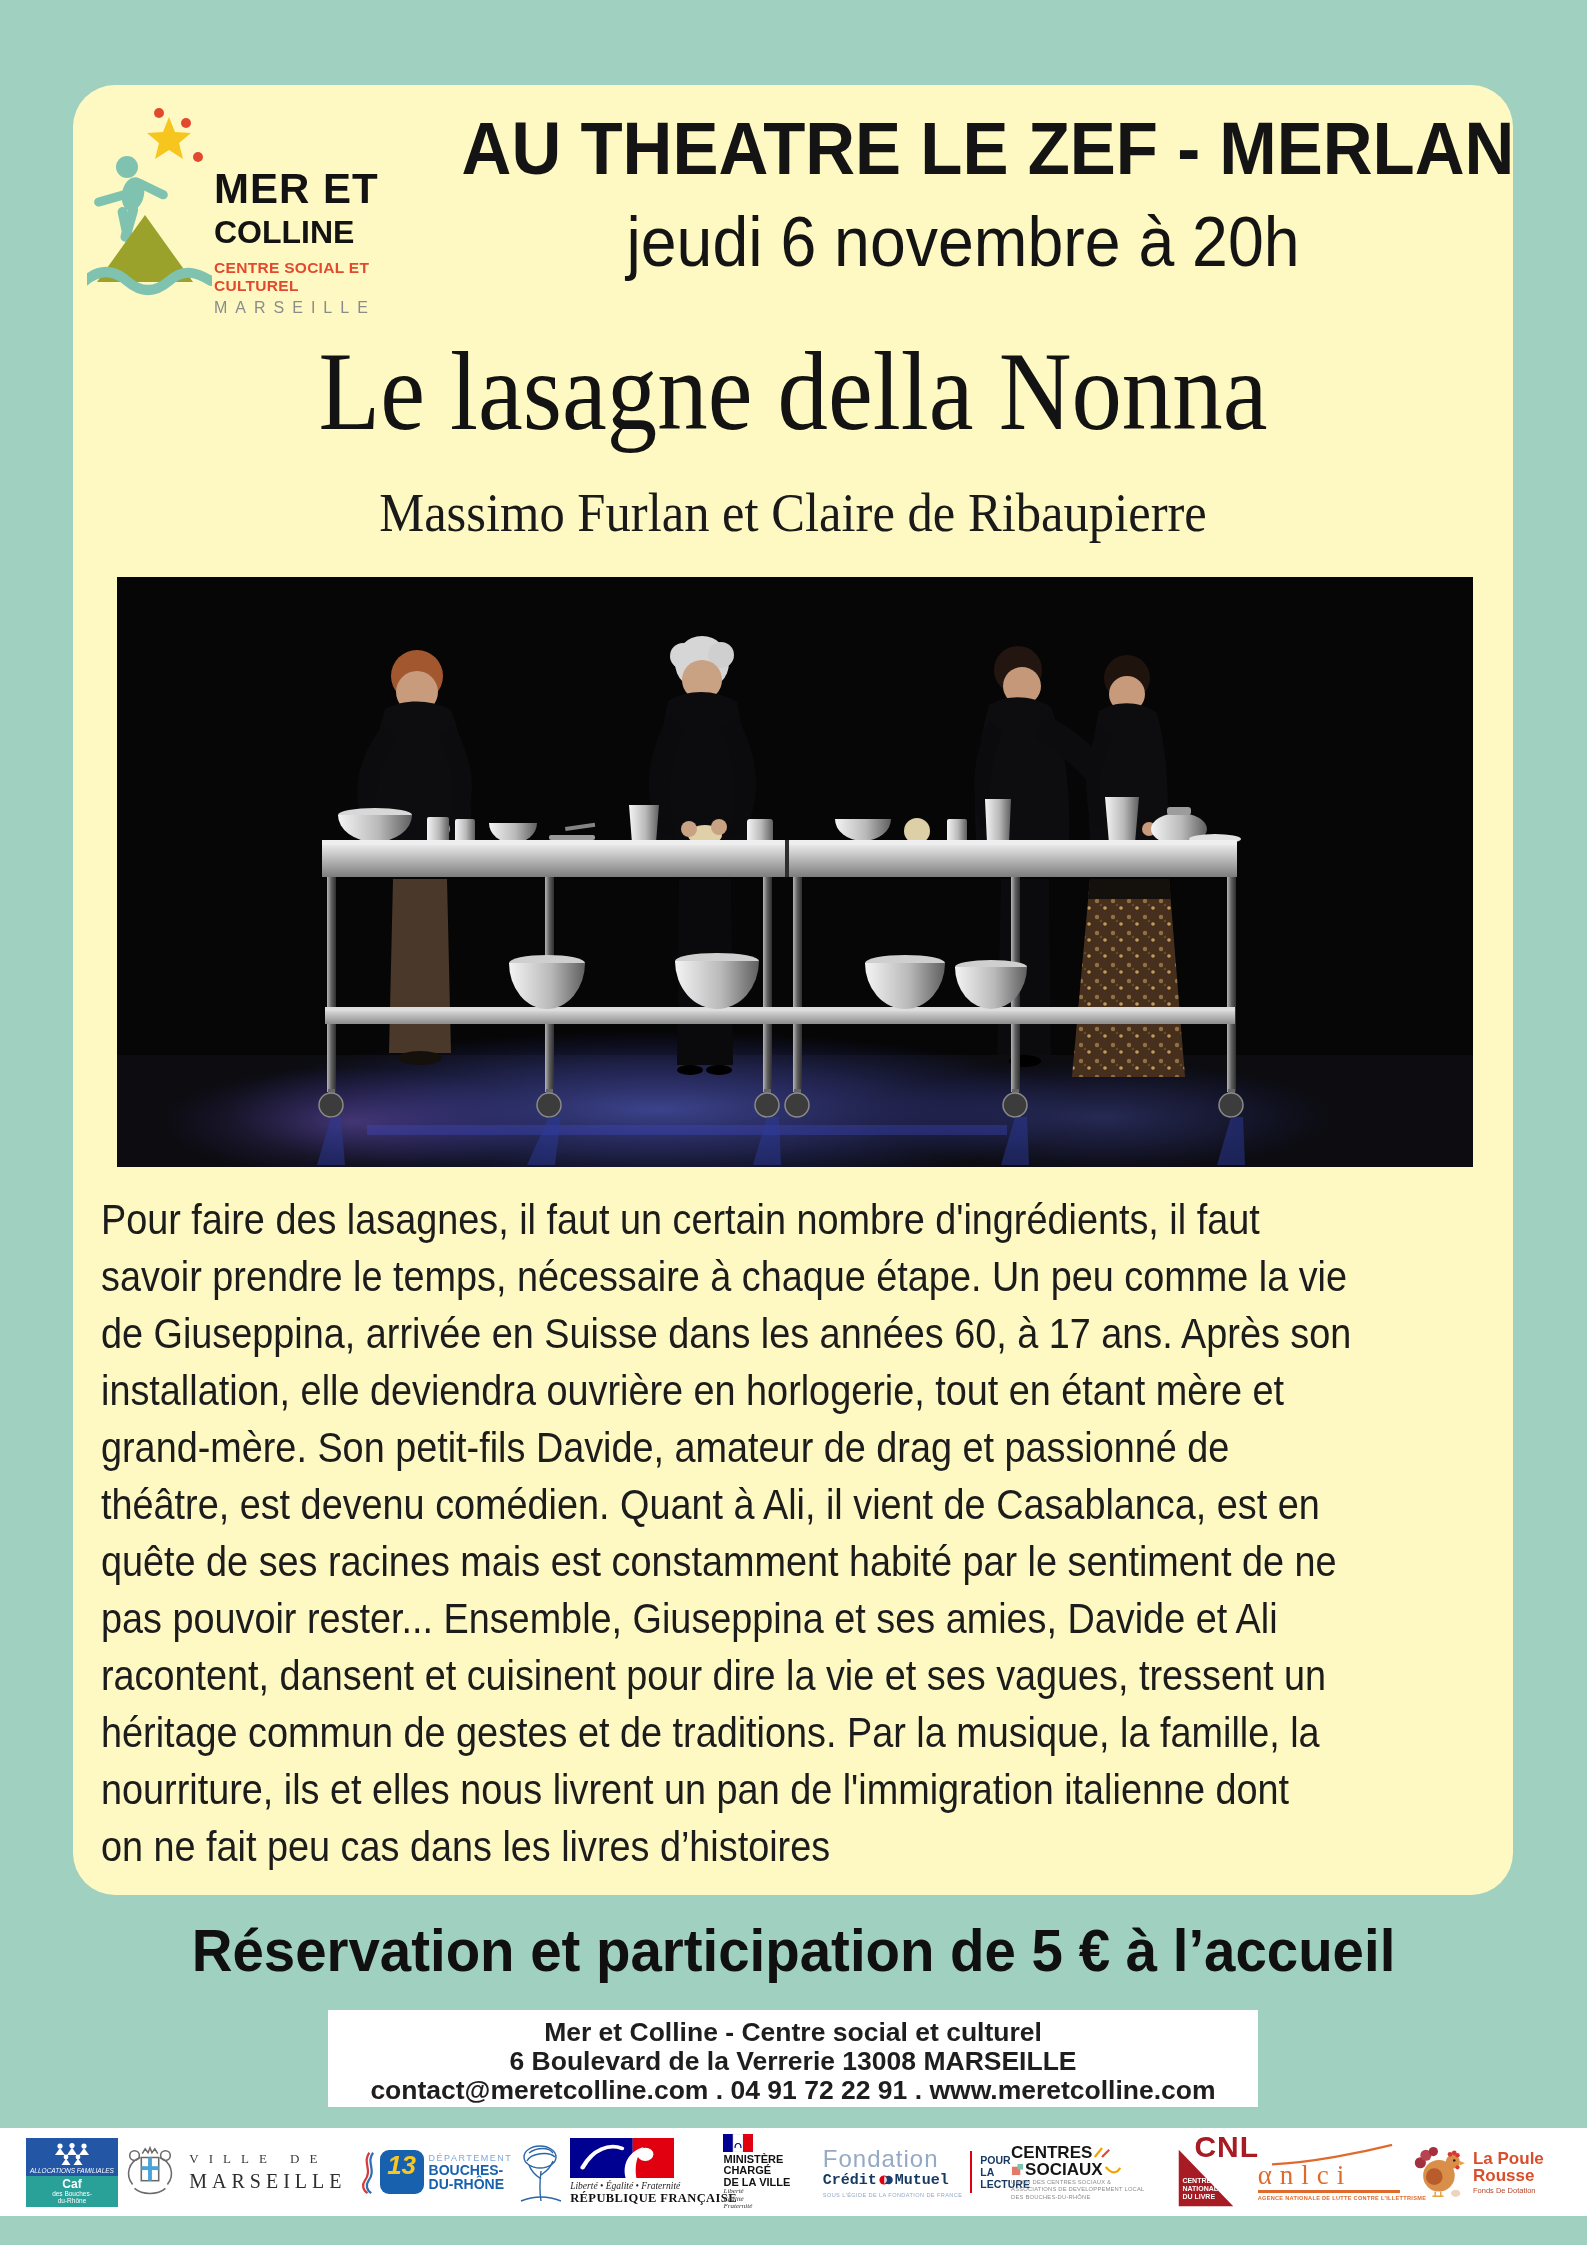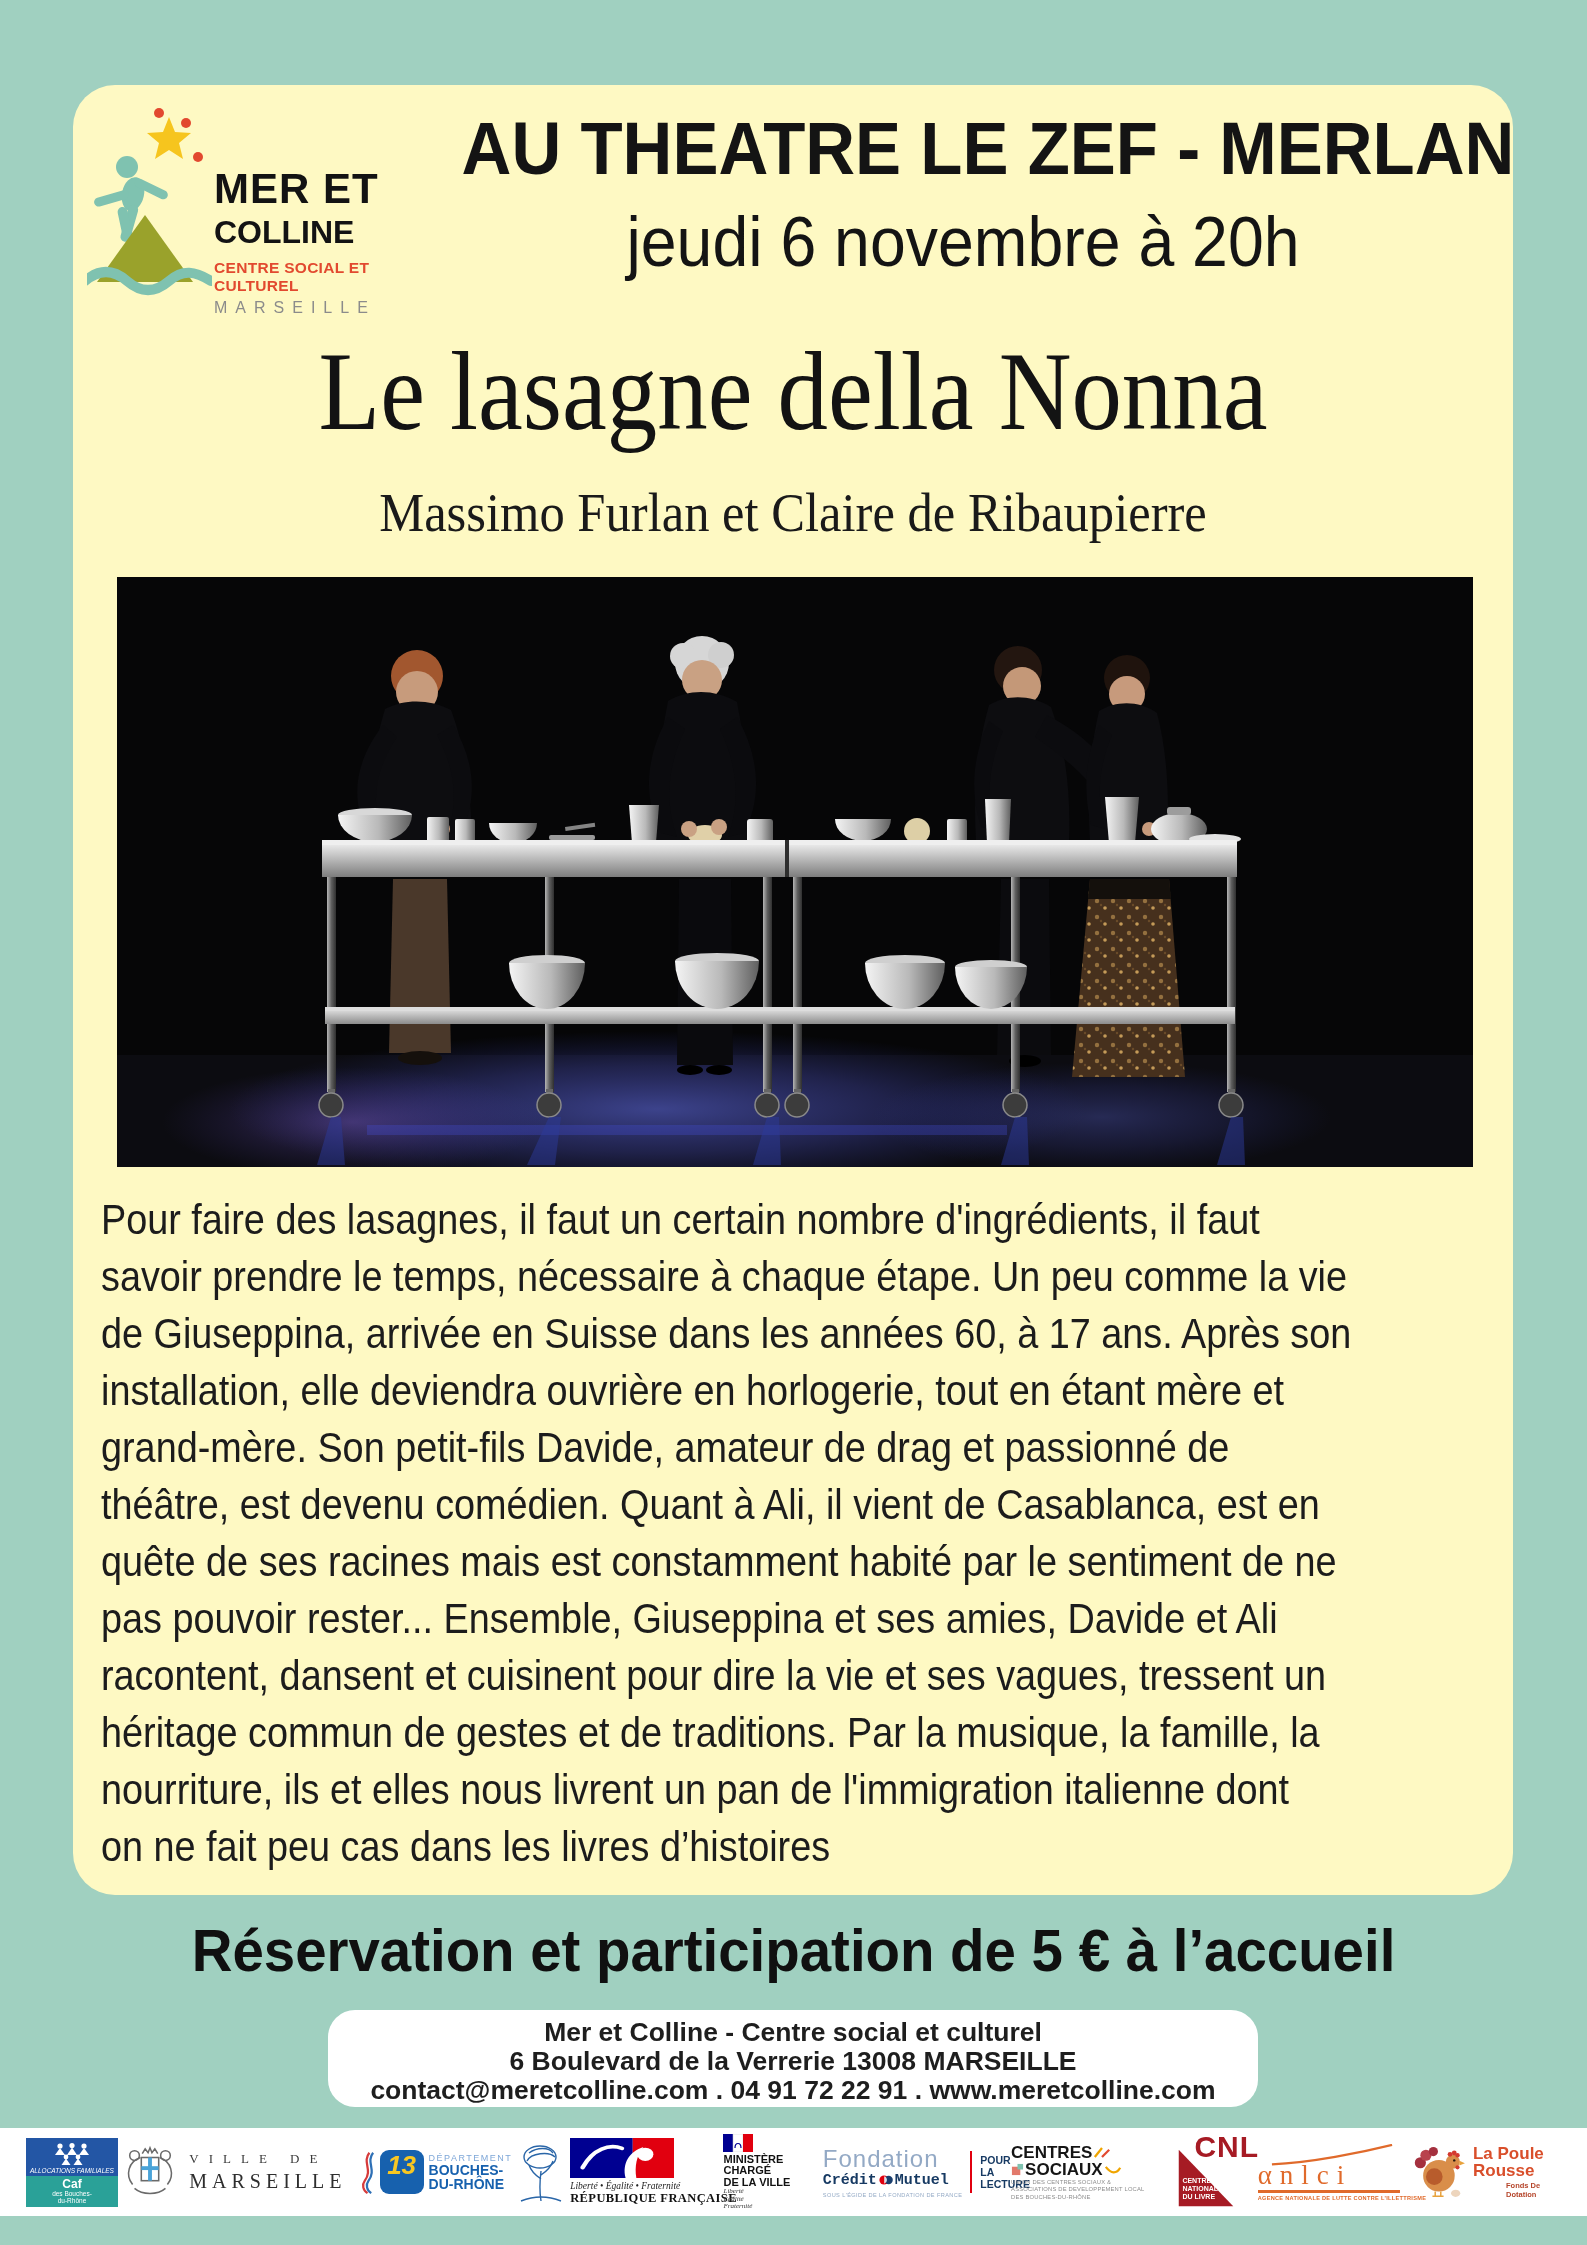--- a/index.html
+++ b/index.html
@@ -38,21 +38,21 @@
   
   .desc{position:absolute;left:28px;top:1106px;width:1544px;transform:scaleX(.9);transform-origin:left top;color:#1c1c1c;}
   .dline{font-size:42px;line-height:57px;white-space:nowrap;font-weight:400;}
 
   
   .reservation{position:absolute;left:0;top:1916px;width:1587px;text-align:center;font-size:60px;font-weight:600;
                color:#101010;transform:scaleX(.94);transform-origin:center;white-space:nowrap;}
 
   
   .contact{position:absolute;left:328px;top:2010px;width:930px;height:97px;background:#ffffff;text-align:center;
-           padding-top:8px;box-sizing:border-box;border-radius:27px;}
+           padding-top:8px;box-sizing:border-box;}
   .contact-line{font-size:26.5px;font-weight:700;color:#1e1e1e;line-height:29px;}
 
   
   .sponsors{position:absolute;left:0;top:2128px;width:1587px;height:88px;background:#ffffff;display:flex;
             align-items:center;justify-content:space-between;padding:0 26px;box-sizing:border-box;}
   .sp{flex:none;}
 
   .sp-caf{width:92px;display:flex;flex-direction:column;}
   .caf-top{background:#2356a5;padding:4px 4px 2px;text-align:center;}
   .caf-fig{width:44px;height:24px;display:block;margin:0 auto;}
@@ -110,21 +110,21 @@
 
   .sp-anlci{width:150px;display:flex;flex-direction:column;align-items:flex-start;}
   .anlci-curve{width:148px;height:22px;display:block;}
   .anlci-name{font-size:27px;color:#e06a2b;letter-spacing:8px;line-height:26px;font-family:"Liberation Serif",serif;margin-top:-4px;}
   .anlci-bar{width:142px;height:3px;background:#e06a2b;margin:2px 0 2px;}
   .anlci-cap{font-size:5.6px;font-weight:700;color:#e06a2b;letter-spacing:.3px;white-space:nowrap;}
 
   .sp-poule{display:flex;align-items:center;gap:8px;width:150px;}
   .hen{width:54px;height:52px;flex:none;}
   .poule-l1{font-size:17px;font-weight:800;color:#d94f2b;line-height:17px;}
-  .poule-l3{font-size:7.5px;font-weight:700;color:#b5452a;margin-top:2px;margin-left:33px;}
+  .poule-l3{font-size:7.5px;font-weight:400;color:#b5452a;margin-top:2px;}
 </style>
 </head>
 <body>
 
 <div class="page">
 
   <div class="card">
 
     <div class="logo">
       <svg class="logo-art" viewBox="0 0 125 200" aria-hidden="true">

